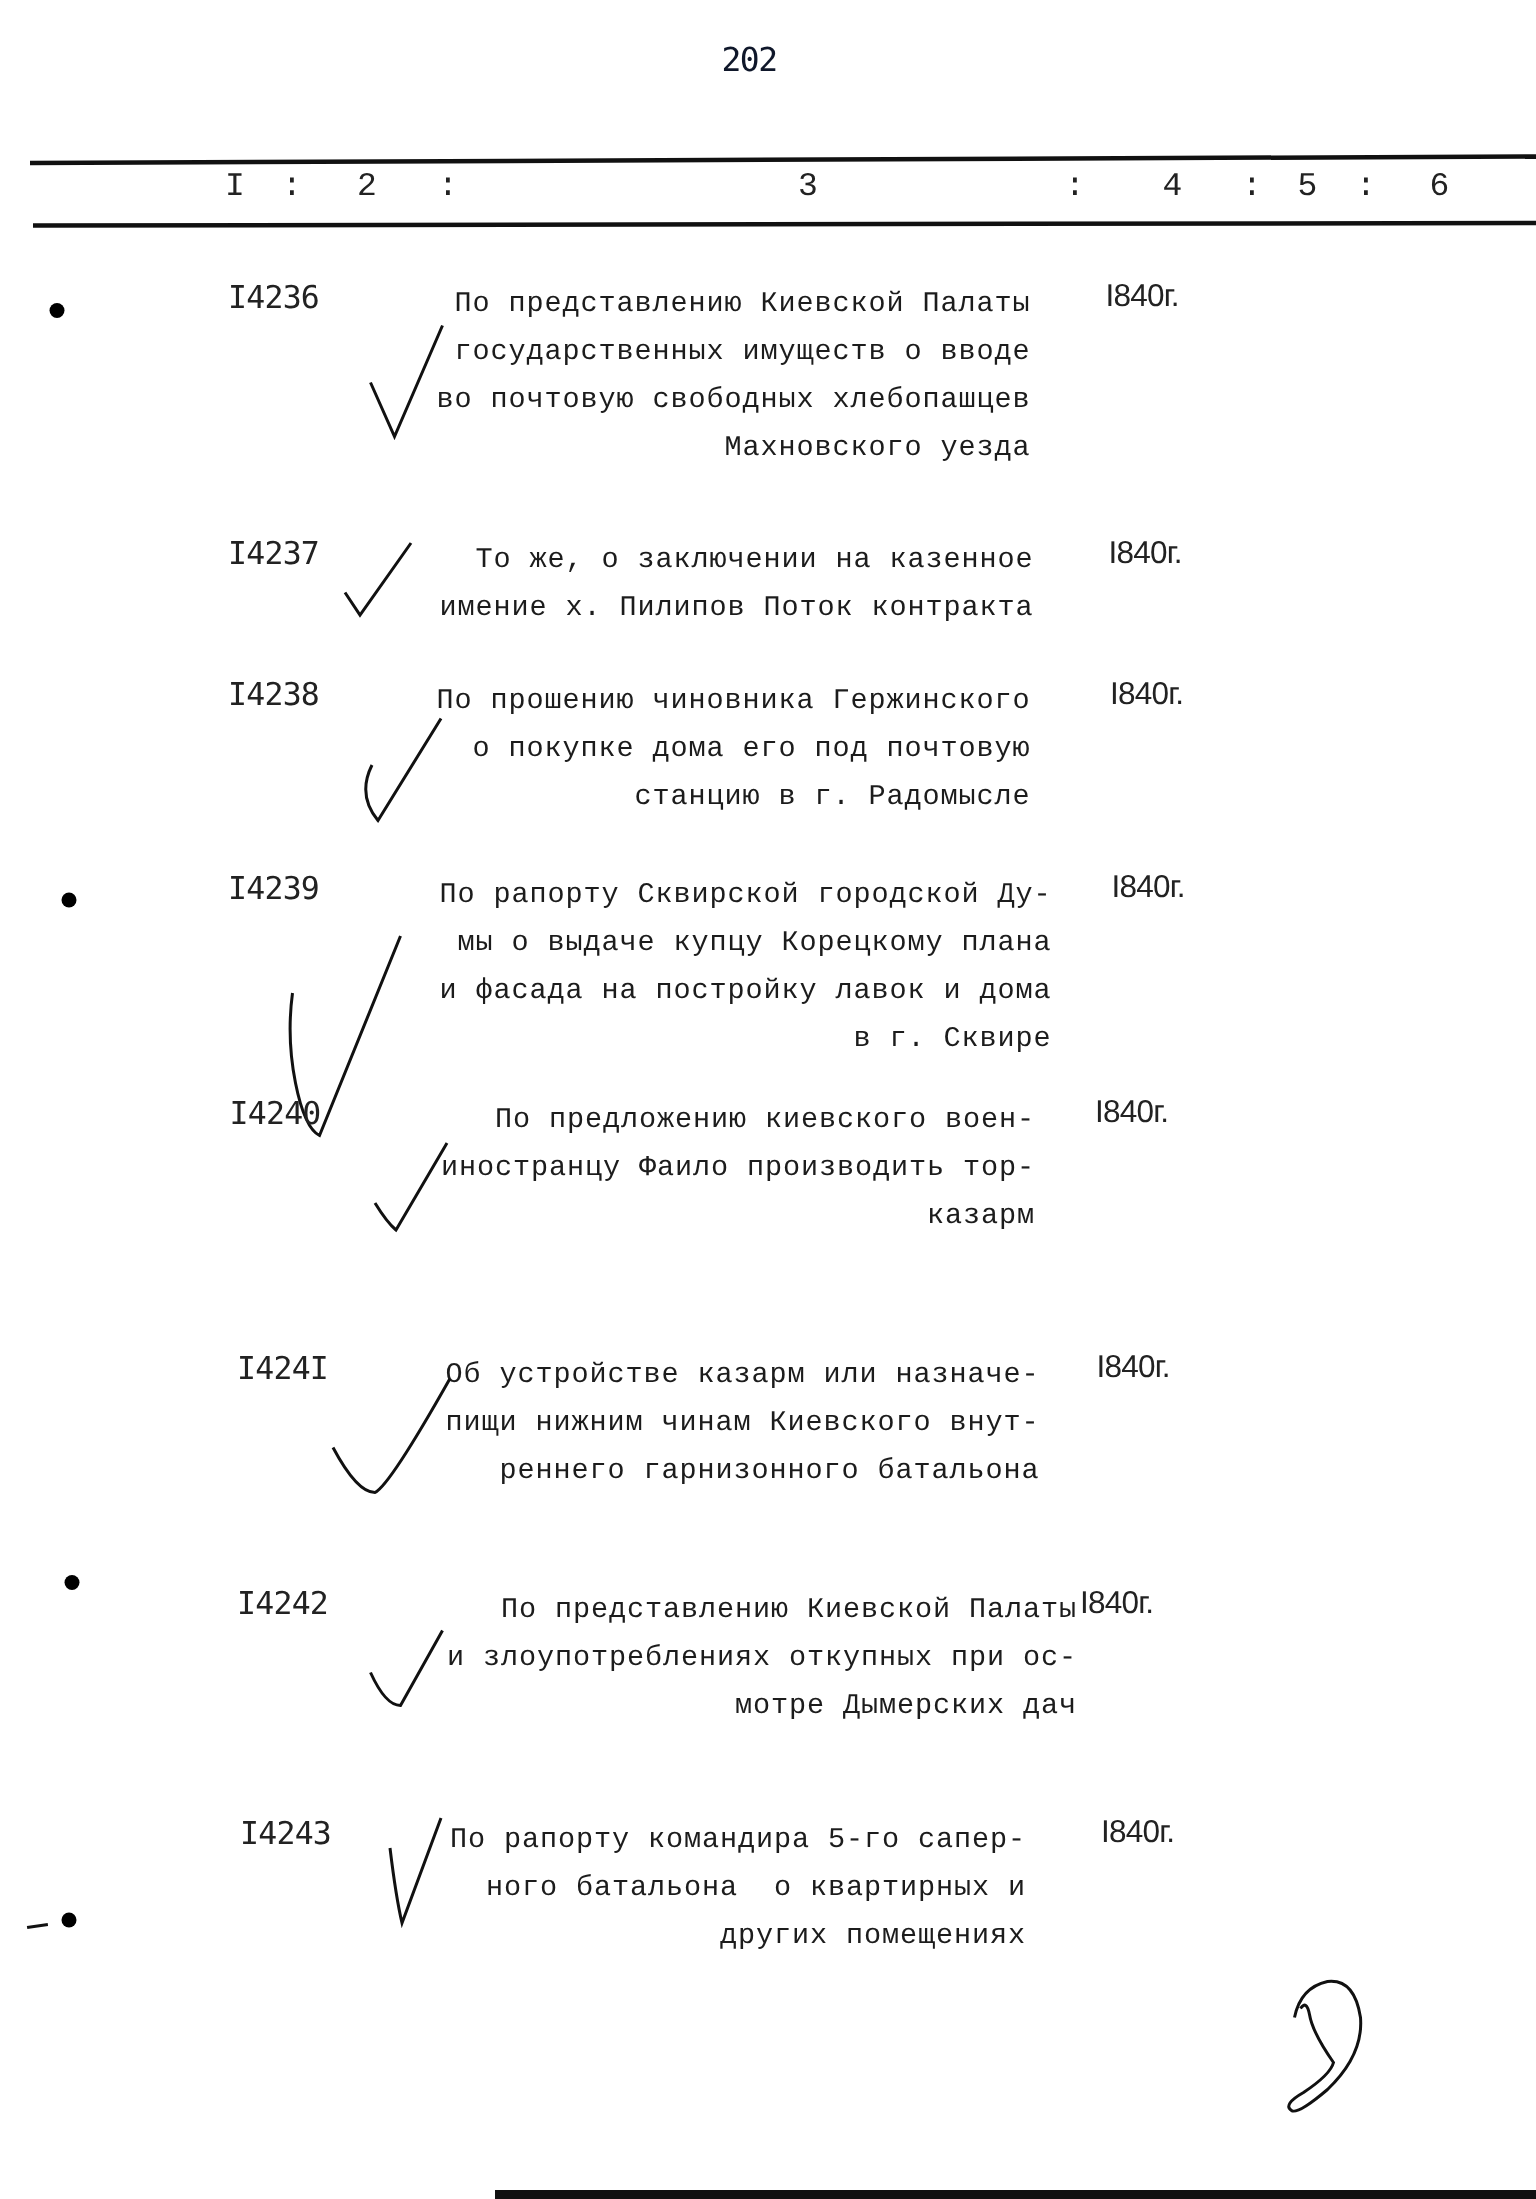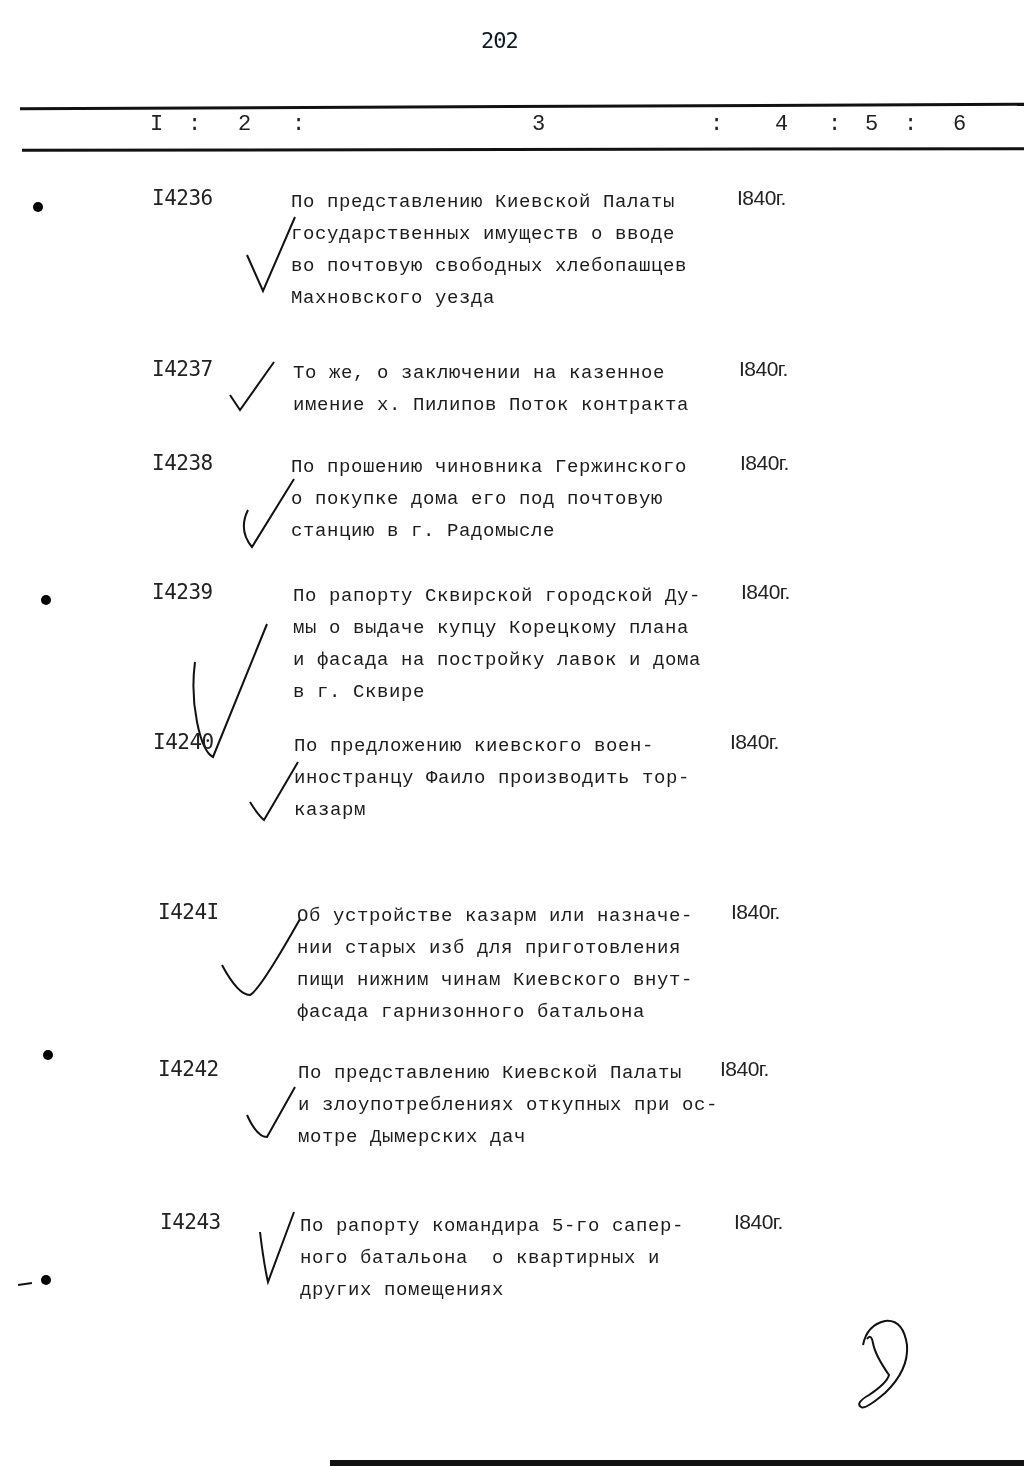--- a/index.html
+++ b/index.html
@@ -20,21 +20,21 @@
     .rule.footer { top: 1460px; height: 6px; left: 330px; }
     .header-row { position: absolute; top: 112px; left: 0; width: 1024px; height: 30px; font-size: 22px; color: #222; }
     .header-row span { position: absolute; top: 0; }
     .entry { position: absolute; left: 0; width: 1024px; }
     .entry .num {
       position: absolute; font-size: 21px; letter-spacing: -0.5px; color: #222;
       font-family: "DejaVu Sans Mono", monospace;
     }
     .entry .desc {
       position: absolute; font-size: 19px; line-height: 32px; color: #1c1c1c;
-      white-space: pre; letter-spacing: 0.6px;
+      white-space: pre; letter-spacing: 0.6px; text-align: right;
     }
     .entry .year {
       position: absolute; font-size: 21px; color: #222; letter-spacing: -0.5px;
       font-family: Liberation Sans, sans-serif;
     }
     .check { position: absolute; }
     .check svg { display: block; overflow: visible; }
     .dot { position: absolute; width: 10px; height: 10px; border-radius: 50%; background: #000; }
     .mark-8 { position: absolute; left: 855px; top: 1315px; }
   </style>
@@ -113,21 +113,21 @@
     <span class="year" style="left:730px">I840г.</span>
   </div>
   <div class="check" style="left:248px;top:760px">
     <svg width="55" height="65">
         <path d="M2 42 Q10 55 16 60 L50 2" fill="none" stroke="#111" stroke-width="2"></path>
       </svg>
   </div>
 
   <div class="entry" style="top:900px">
     <span class="num" style="left:158px">I424I</span>
-    <div class="desc" style="left:297px"><div>Об устройстве казарм или назначе-</div><div>нии старых изб для приготовления</div><div>пищи нижним чинам Киевского внут-</div><div>фасада гарнизонного батальона</div></div>
+    <div class="desc" style="left:297px"><div>Об устройстве казарм или назначе-</div><div>пищи нижним чинам Киевского внут-</div><div>реннего гарнизонного батальона</div></div>
     <span class="year" style="left:731px">I840г.</span>
   </div>
   <div class="check" style="left:220px;top:915px">
     <svg width="85" height="85">
         <path d="M2 50 Q18 80 30 80 Q40 75 80 4" fill="none" stroke="#111" stroke-width="2"></path>
       </svg>
   </div>
 
   <div class="entry" style="top:1057px">
     <span class="num" style="left:158px">I4242</span>

